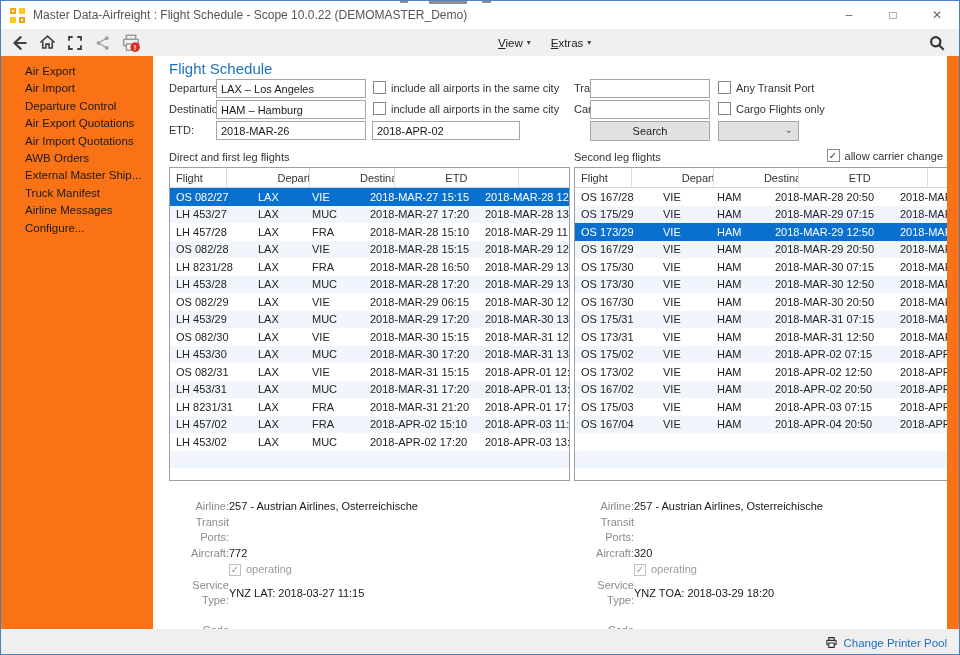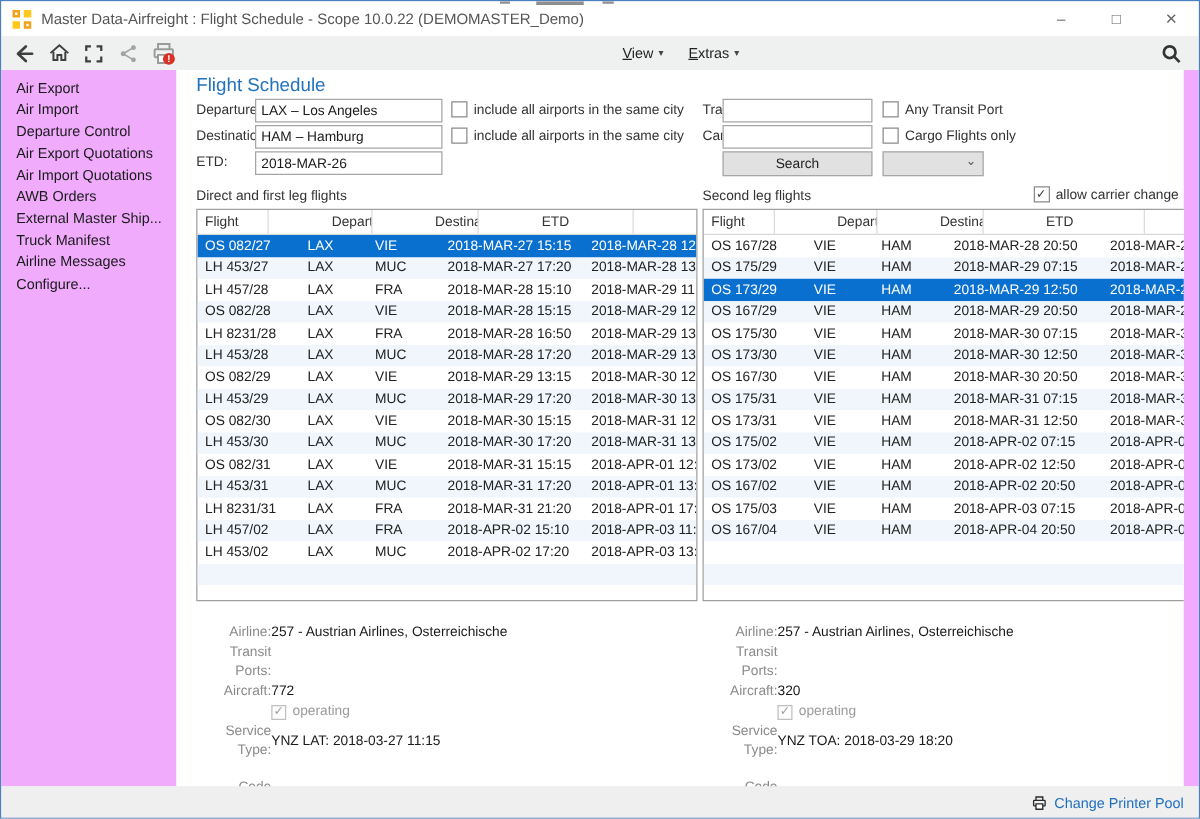--- a/index.html
+++ b/index.html
@@ -22,21 +22,21 @@
 
   
   .toolbar { position:relative; height:27px; background:#eff0f0; display:flex; align-items:center; }
   .tbtn { width:28px; height:100%; display:flex; align-items:center; justify-content:center; }
   .menus { position:absolute; left:497px; top:0; height:100%; display:flex; align-items:center; gap:20px; }
   .menu { font-size:11.5px; color:#222; display:flex; align-items:center; gap:4px; }
   .menu .caret { font-size:8px; color:#444; }
   .searchbtn { position:absolute; right:8px; top:0; }
 
   
-  .bodyrow { display:flex; height:573px; background:#f0abfc; }
+  .bodyrow { display:flex; height:573px; background:#f97316;padding-left:12px; }
   .sidebar { width:120px; padding:7px 0 0 12px; flex-shrink:0; }
   .sideitem { font-size:11.5px; color:#1a1a1a; line-height:17.4px; white-space:nowrap; cursor:default; }
   .content { position:relative; flex:1; background:#ffffff; margin-right:12px; overflow:hidden;margin-left:20px; }
 
   .heading { position:absolute; left:16px; top:4px; font-size:15px; color:#2273bd; }
   .flabel { position:absolute; font-size:11px; color:#333; white-space:nowrap; }
   .tinput { position:absolute; height:19px; border:1px solid #a6a6a6; background:#fff; font-family:inherit; font-size:11px; color:#1a1a1a; padding:0 4px; }
   .cbrow { position:absolute; display:flex; align-items:flex-end; gap:5px; font-size:11px; color:#333; white-space:nowrap; }
   .cb { width:13px; height:13px; border:1px solid #8a8a8a; background:#fff; display:inline-flex; align-items:center; justify-content:center; color:#333; font-size:10px; flex-shrink:0; }
   .cb.checked::after { content:"✓"; margin-top:-1px; }
@@ -206,20 +206,21 @@
       </div>
       <span class="flabel" style="left:421px;top:47px;">Carrier:</span>
       <input class="tinput" style="left: 437px; top: 44px; width: 120px;" value="">
       <div class="cbrow" style="left:565px;top:46px;">
         <span class="cb"></span>
         <span>Cargo Flights only</span>
       </div>
 
       <span class="flabel" style="left:16px;top:68px;">ETD:</span>
       <input class="tinput" style="left: 63px; top: 65px; width: 150px;" value="2018-MAR-26">
+      <input class="tinput" style="left: 219px; top: 65px; width: 148px;" value="2018-APR-02">
       <div class="btn" style="left:437px;top:65px;width:120px;">Search</div>
       <div class="ddown" style="left:565px;top:65px;width:81px;">
         <span class="dval"></span>
         <span class="caret">⌄</span>
       </div>
 
       <div class="seclabel" style="left:16px;top:95px;">Direct and first leg flights</div>
       <div class="seclabel" style="left:421px;top:95px;">Second leg flights</div>
       <div class="cbrow" style="right:4px;top:93px;">
         <span class="cb checked"></span>
@@ -274,21 +275,21 @@
             <span class="td c0">LH 453/28</span>
             <span class="td c1">LAX</span>
             <span class="td c2">MUC</span>
             <span class="td c3">2018-MAR-28 17:20</span>
             <span class="td c4">2018-MAR-29 13:30</span>
           </div>
           <div class="tr">
             <span class="td c0">OS 082/29</span>
             <span class="td c1">LAX</span>
             <span class="td c2">VIE</span>
-            <span class="td c3">2018-MAR-29 13:15</span>
+            <span class="td c3">2018-MAR-29 06:15</span>
             <span class="td c4">2018-MAR-30 12:00</span>
           </div>
           <div class="tr alt">
             <span class="td c0">LH 453/29</span>
             <span class="td c1">LAX</span>
             <span class="td c2">MUC</span>
             <span class="td c3">2018-MAR-29 17:20</span>
             <span class="td c4">2018-MAR-30 13:30</span>
           </div>
           <div class="tr">

